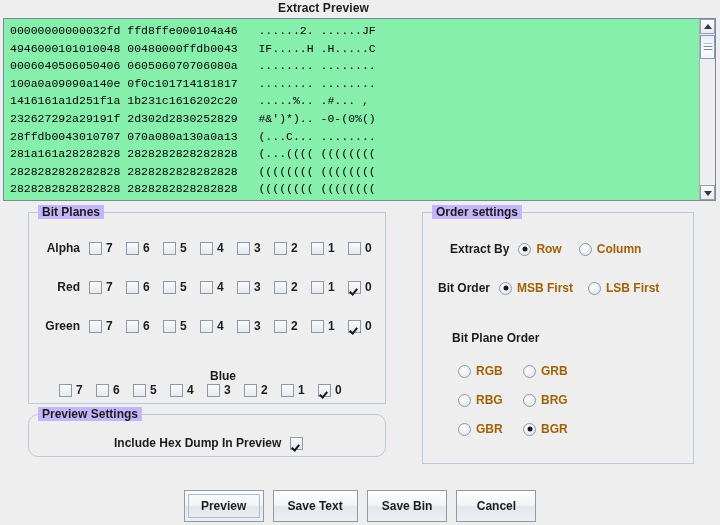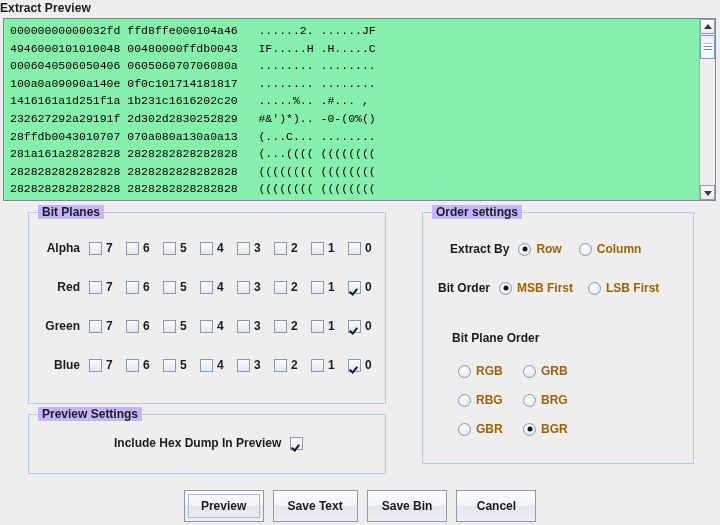--- a/index.html
+++ b/index.html
@@ -23,20 +23,21 @@
     height: 525px;
     background: #eeeeee;
   }
 
   
   .dialog-title {
     position: absolute;
     left: 0;
     top: 1px;
     width: 647px;
+    text-align: center;
     font-size: 12px;
     font-weight: bold;
     color: #1c1c1c;
     letter-spacing: 0.1px;
   }
 
   
   .preview-pane {
     position: absolute;
     left: 3px;
@@ -146,21 +147,21 @@
     padding: 0 4px;
     background: #c4b5fd;
     font-size: 12px;
     font-weight: bold;
     color: #1c1c1c;
     white-space: nowrap;
   }
 
   #grp-bitplanes { left: 28px; top: 212px; width: 358px; height: 192px; }
   #grp-order     { left: 422px; top: 212px; width: 272px; height: 252px; }
-  #grp-preview   { left: 28px; top: 414px; width: 358px; height: 60px; }
+  #grp-preview   { left: 28px; top: 414px; width: 358px; height: 43px; border-radius: 10px; }
 
   
   .bp-row {
     position: absolute;
     left: 0;
     width: 100%;
     height: 22px;
     display: flex;
     align-items: center;
   }
@@ -458,21 +459,21 @@
             <span class="chk"></span>
             <span class="chk-num">1</span>
           </span>
         <span class="bp-cell">
             <span class="chk checked"></span>
             <span class="chk-num">0</span>
           </span>
       </span>
     </div>
 
-    <div class="bp-row" style="top:141px;">
+    <div class="bp-row" style="top:156px;flex-direction:column;">
       <span class="bp-label">Blue</span>
       <span class="bp-boxes">
         <span class="bp-cell">
             <span class="chk"></span>
             <span class="chk-num">7</span>
           </span>
         <span class="bp-cell">
             <span class="chk"></span>
             <span class="chk-num">6</span>
           </span>

